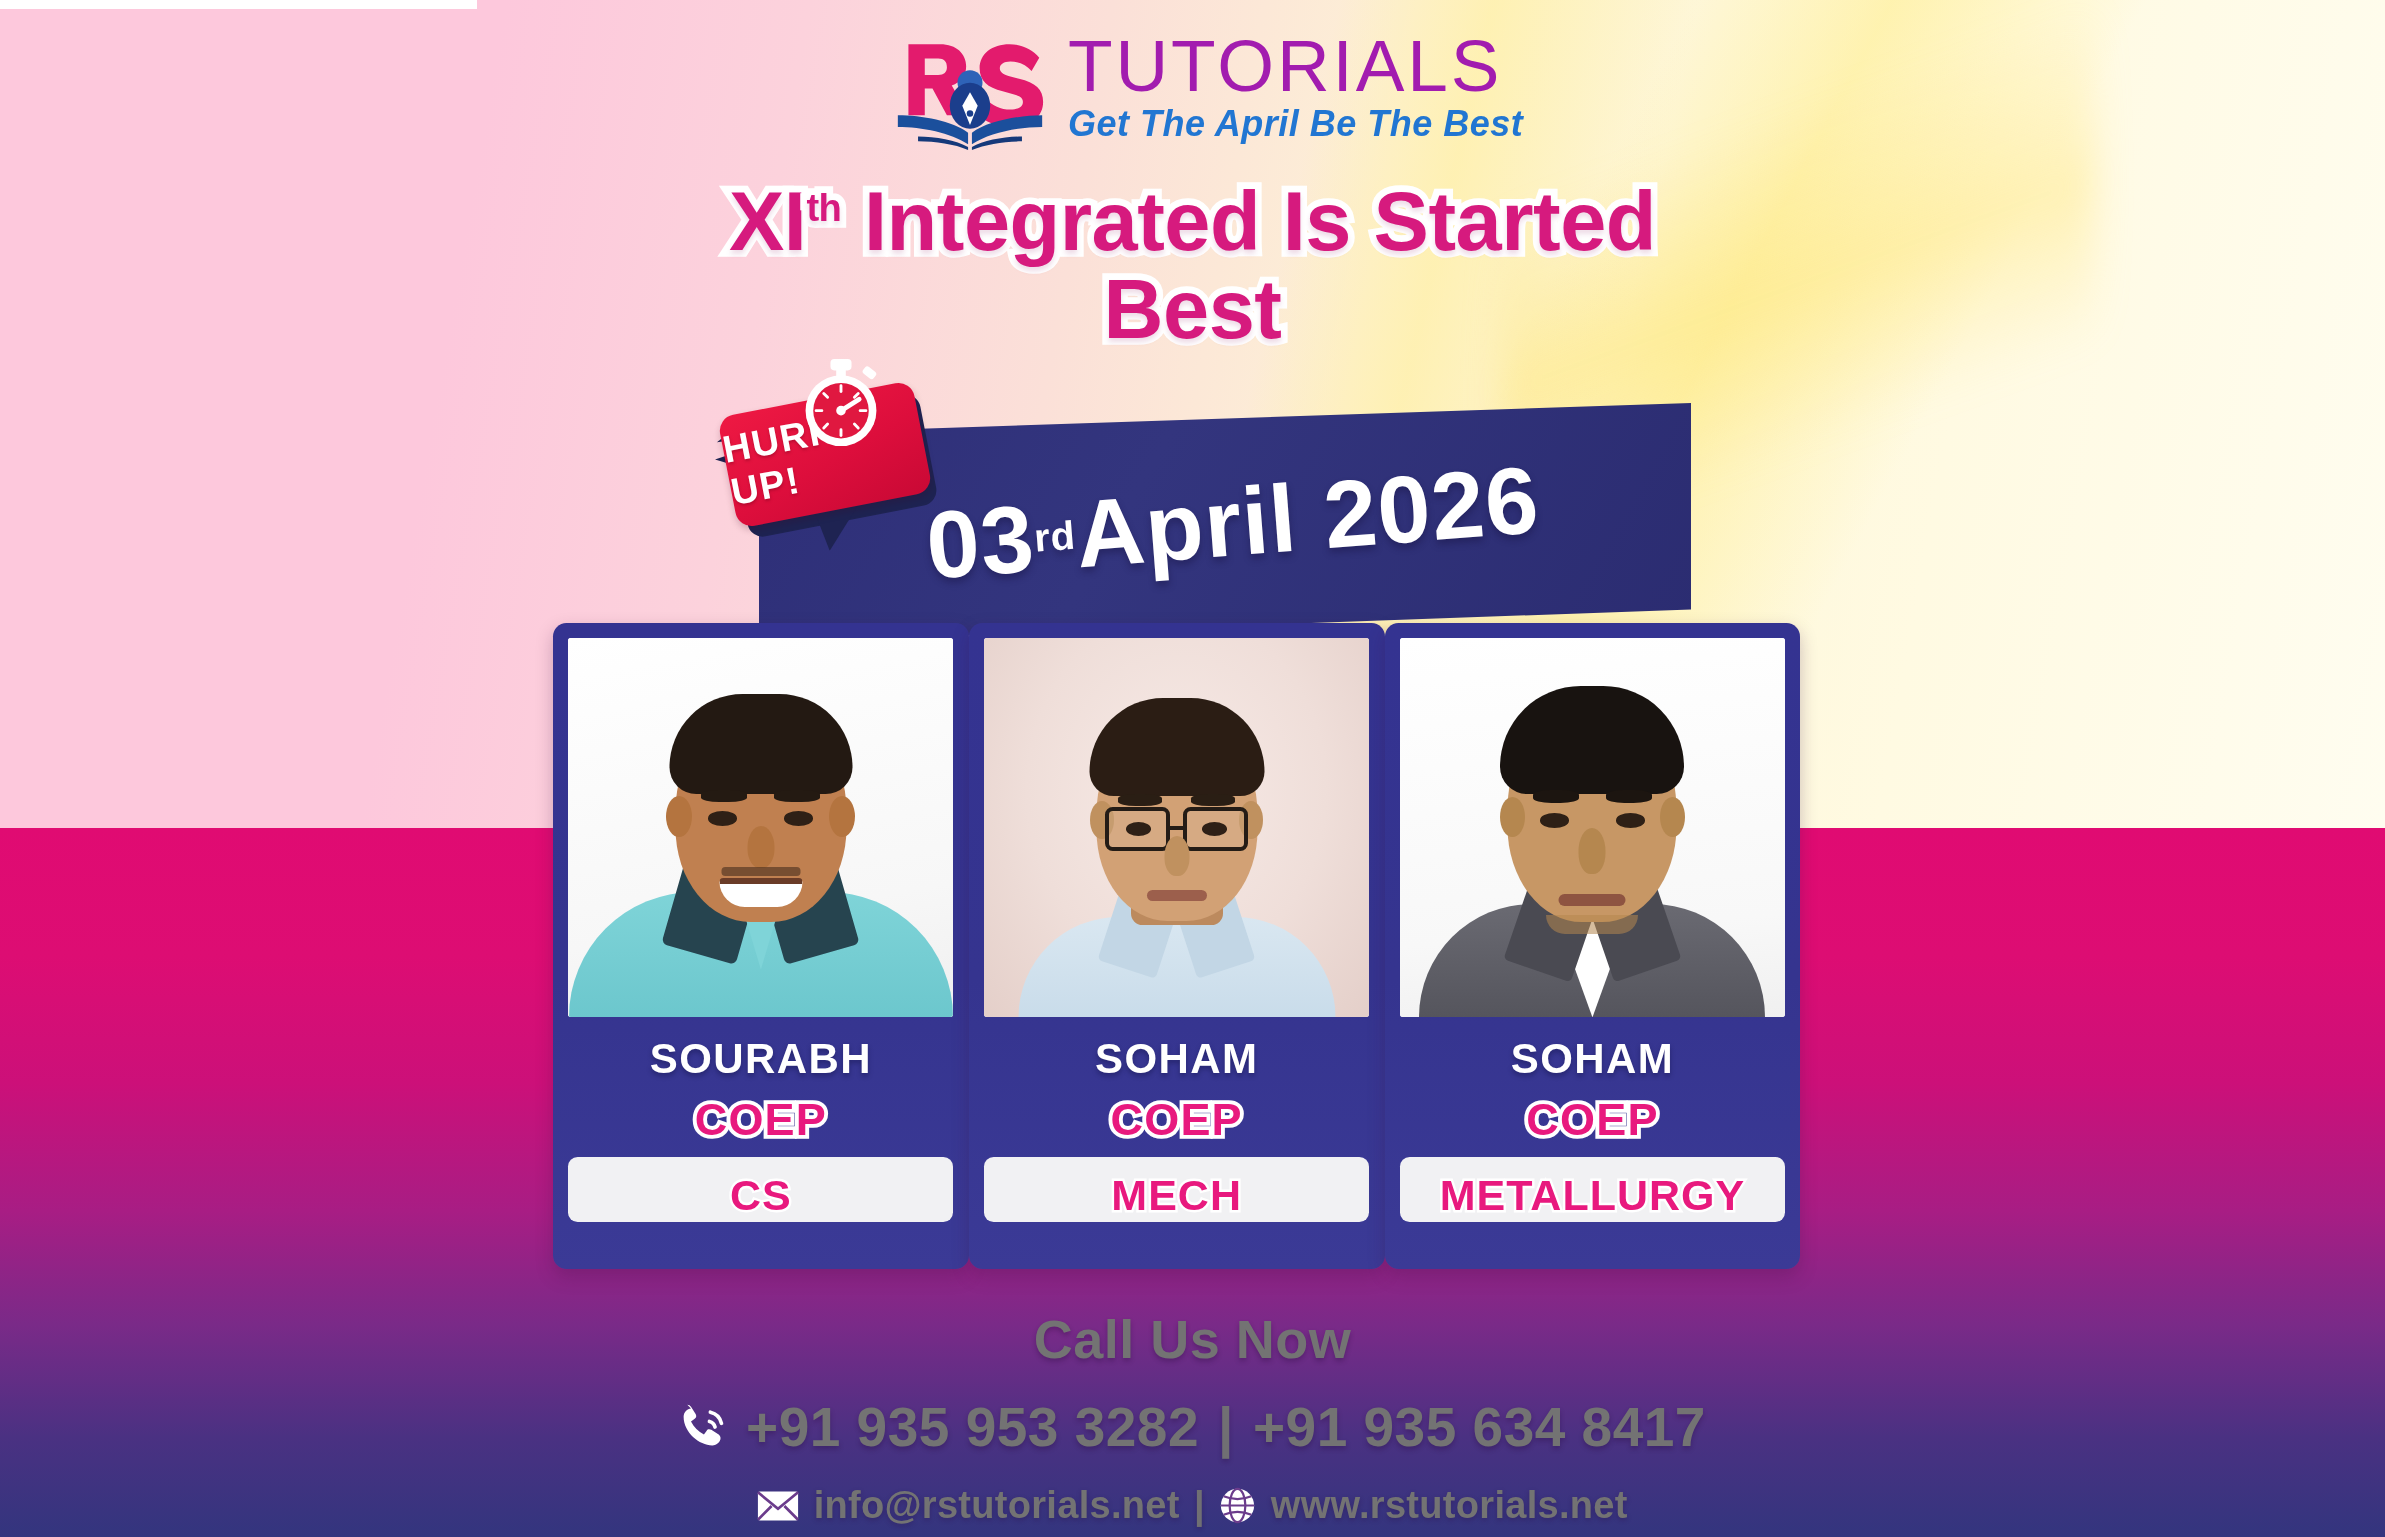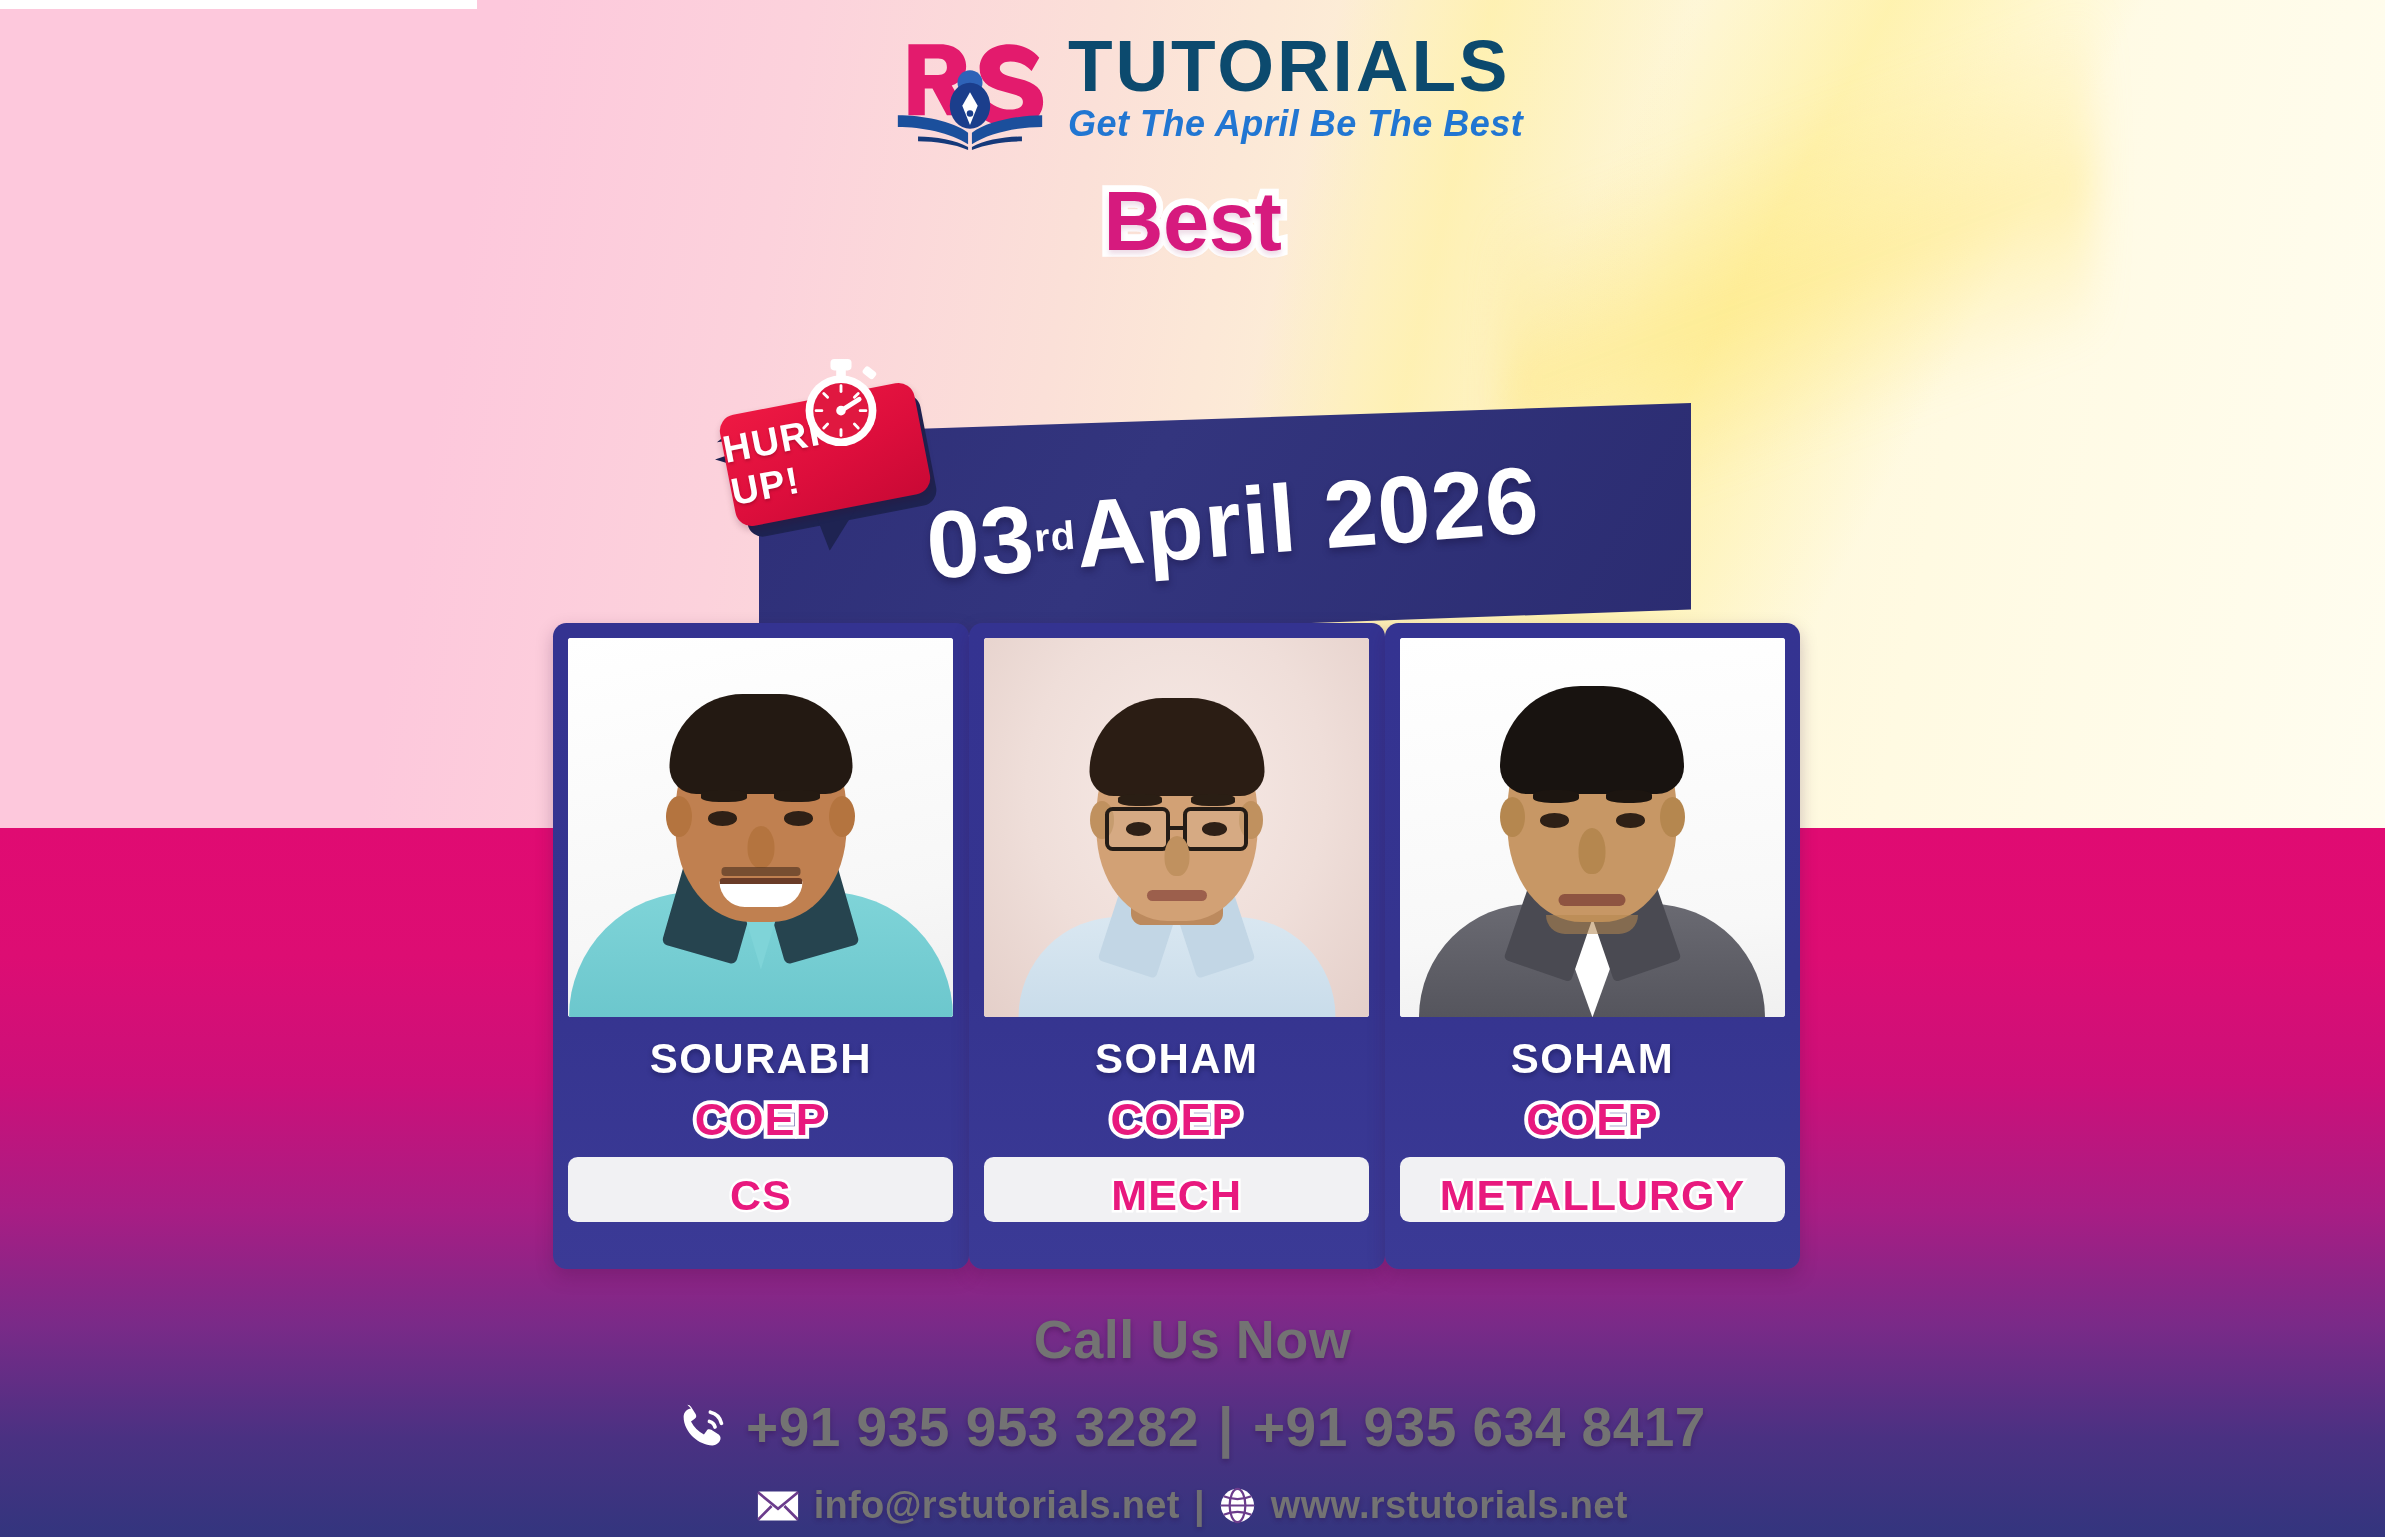--- a/index.html
+++ b/index.html
@@ -34,21 +34,21 @@
   .bg-white-nub { position:absolute; left:0; top:0; width:477px; height:8.6px; background:#FFFFFF; }
 
   
   #logo {
     position:absolute; left:893px; top:15.4px; width:692px; height:142px;
     z-index:5; display:flex; align-items:center; gap:21px;
   }
   .logo-mark { width:154px; height:127px; position:relative; flex:0 0 auto; }
   .logo-words { display:flex; flex-direction:column; justify-content:center; padding-top:3.8px; }
   .logo-title {
-    font-size:73px; font-weight:700; color:#0c4a6e; letter-spacing:2.9px;
+    font-size:73px; font-weight:400; color:#a21caf; letter-spacing:2.9px;
     line-height:.94; font-family:"Liberation Sans", sans-serif;
   }
   .logo-tagline {
     font-size:36px; font-weight:700; font-style:italic; color:#2176D2;
     letter-spacing:0.5px; line-height:1.15; margin-top:1.9px;
   }
 
   
   #headline {
     position:absolute; left:50%; transform:translateX(-50%); top:178px;
@@ -214,20 +214,23 @@
       <path d="M134 118 C116 118 94 122 82 129 L82 132 C96 126 116 123 134 123 Z" fill="#15397A"></path>
     </svg>
   </div>
   <div class="logo-words">
     <div class="logo-title">TUTORIALS</div>
     <div class="logo-tagline">Get The April Be The Best</div>
   </div>
 </div>
 
 <div id="headline">
+  <div class="headline-line">
+    <span>XI</span><sup class="headline-sup">th</sup><span> Integrated Is Started</span>
+  </div>
   <div class="headline-line">Best</div>
 </div>
 
 <div id="hurry">
   <div class="hurry-dashes">
     <svg viewBox="0 0 56 52" width="54" height="50" aria-hidden="true">
       <path d="M4 20 L22 6 L20 18 Z" fill="#1E2352"></path>
       <path d="M2 38 L26 30 L16 42 Z" fill="#1E2352"></path>
       <path d="M34 0 L44 4 L36 12 Z" fill="#1E2352"></path>
     </svg>

